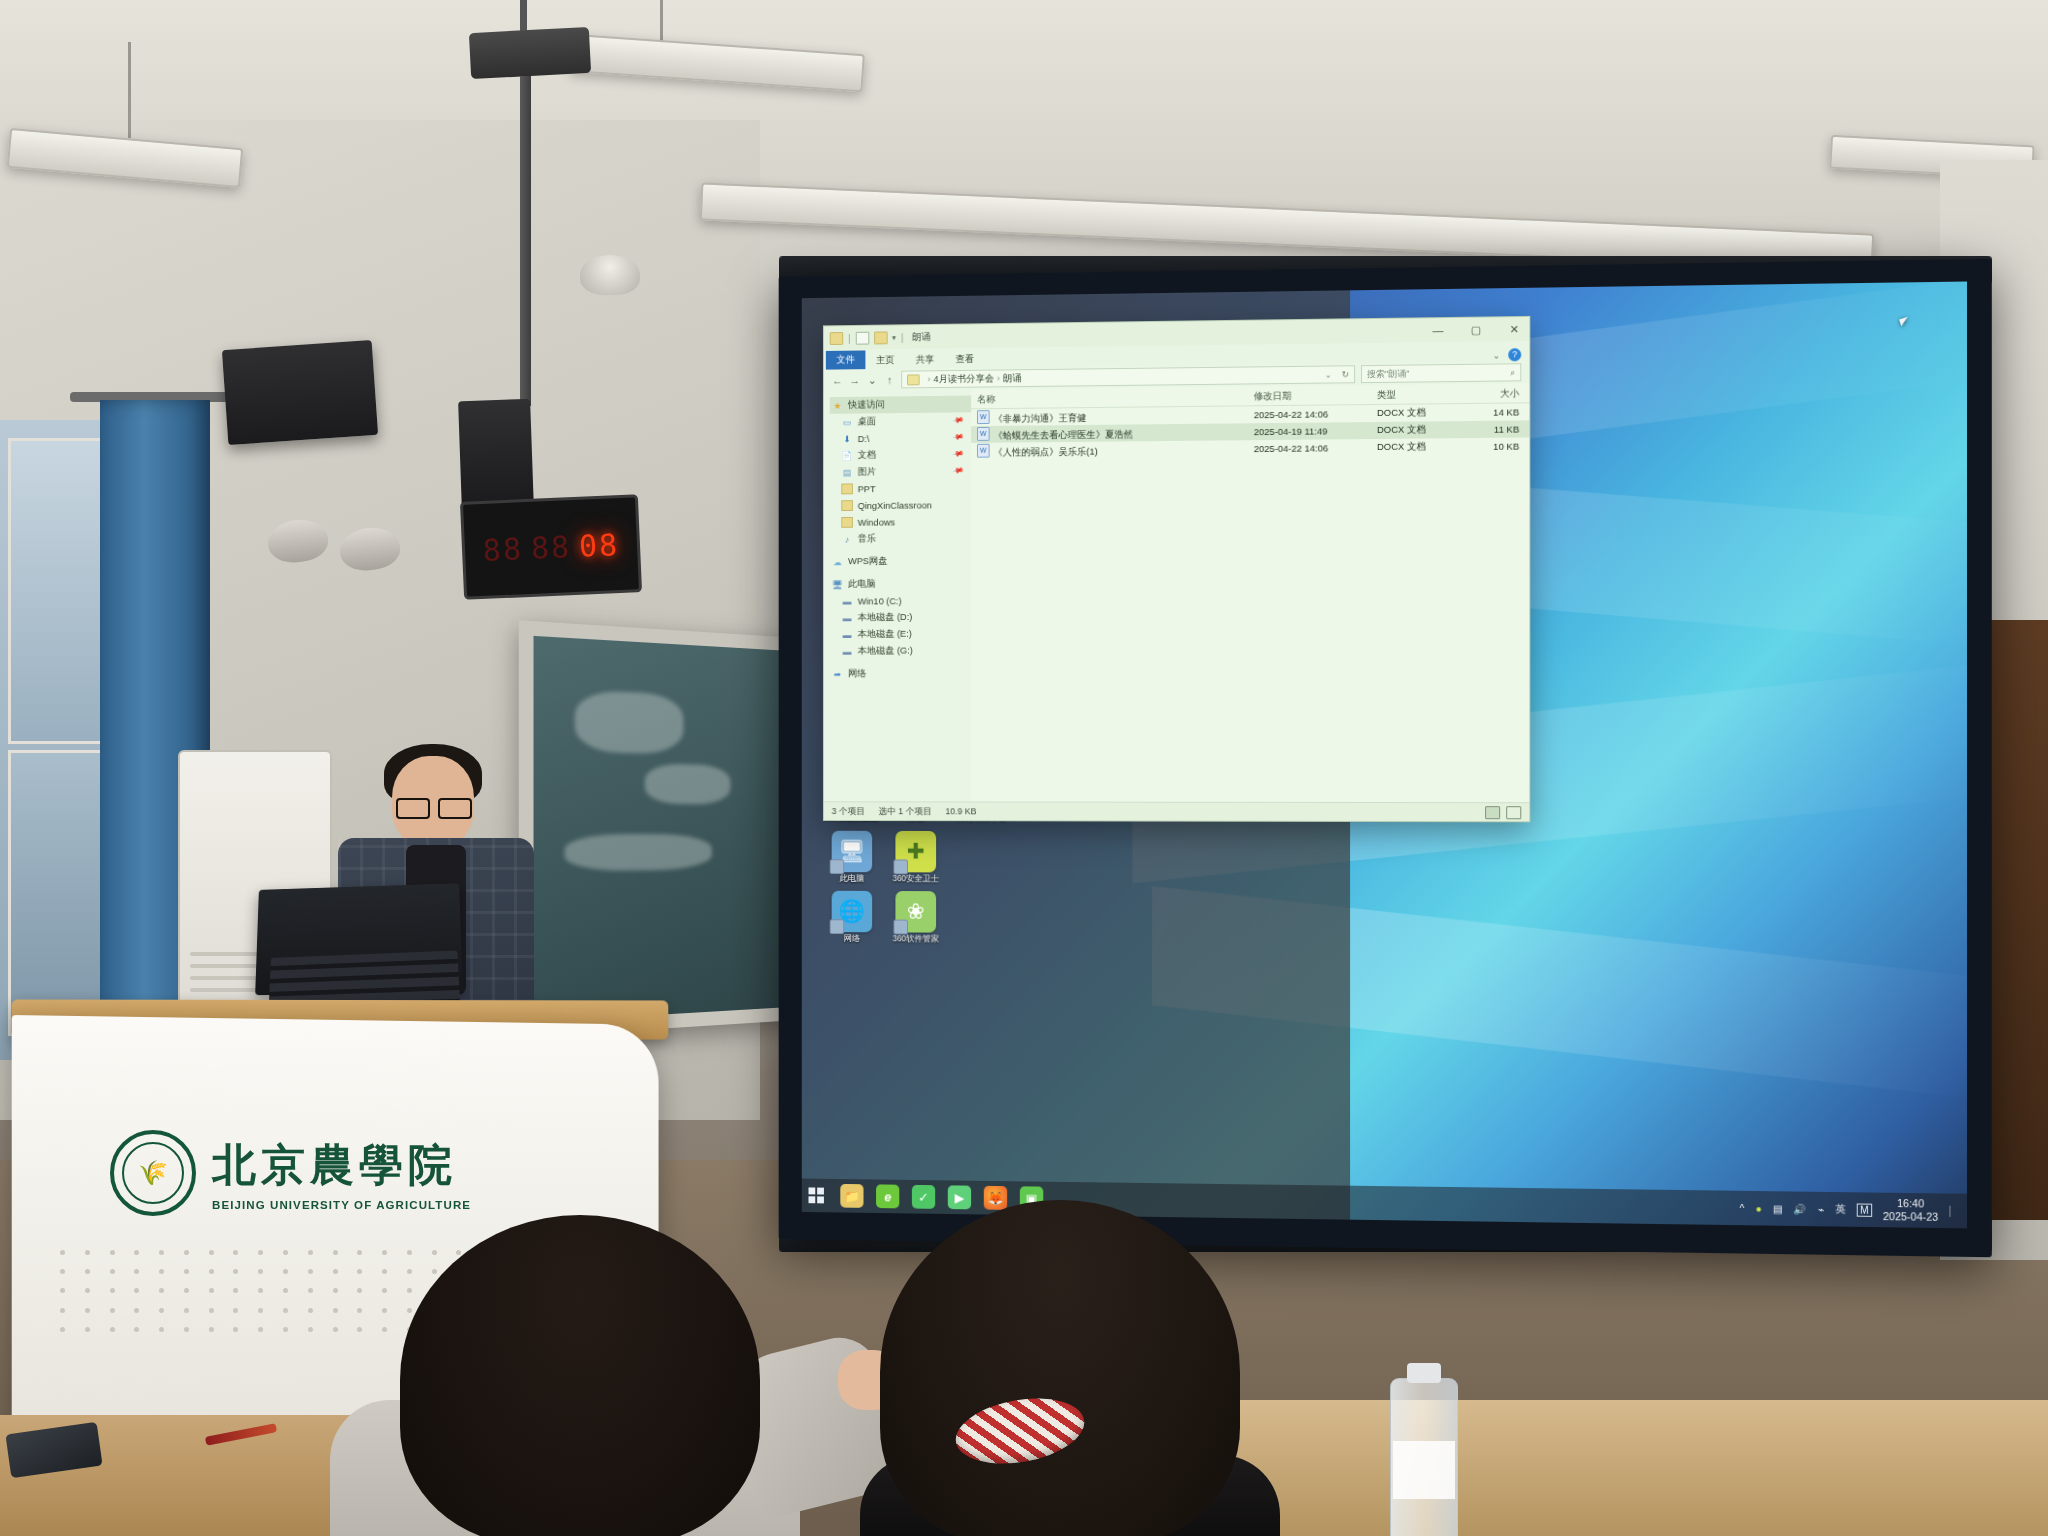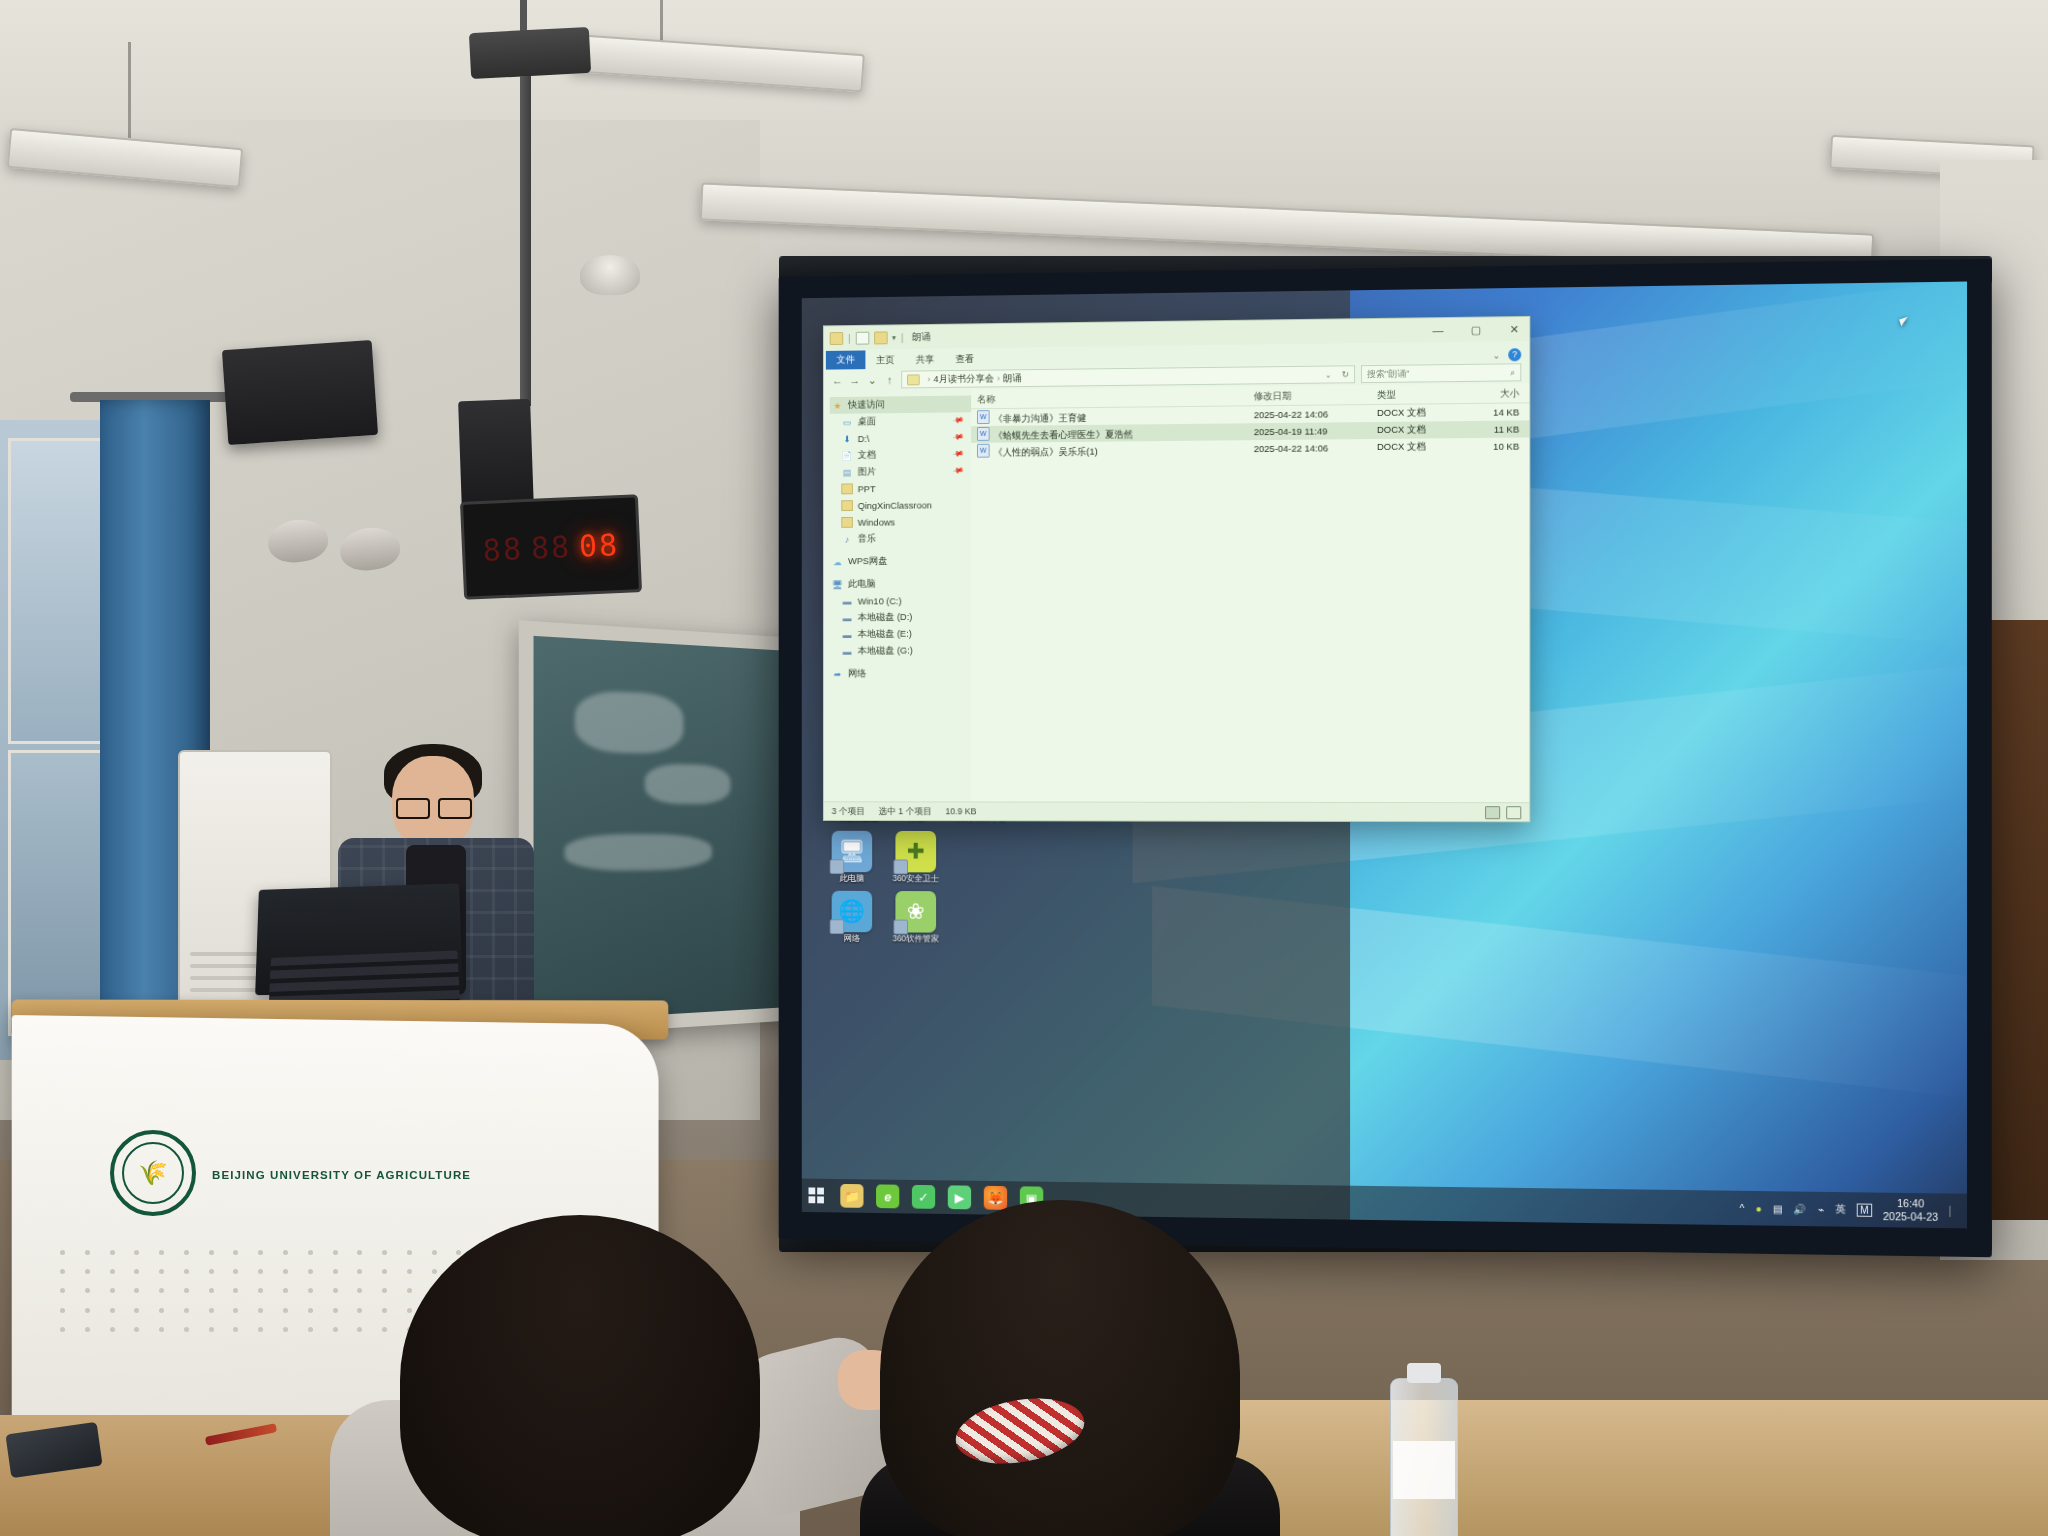--- a/index.html
+++ b/index.html
@@ -678,20 +678,21 @@
   <div class="laptops"></div>
 
   <div class="podium-top"></div>
   <div class="podium"></div>
 
   <div class="podium-logo">
     <div class="logo-seal">
       <span class="logo-wheat">🌾</span>
     </div>
     <div>
+      <div class="logo-cn">北京農學院</div>
       <div class="logo-en">BEIJING UNIVERSITY OF AGRICULTURE</div>
     </div>
   </div>
 
   <div class="perf">
     <i></i>
       <i></i>
       <i></i>
       <i></i>
       <i></i>

